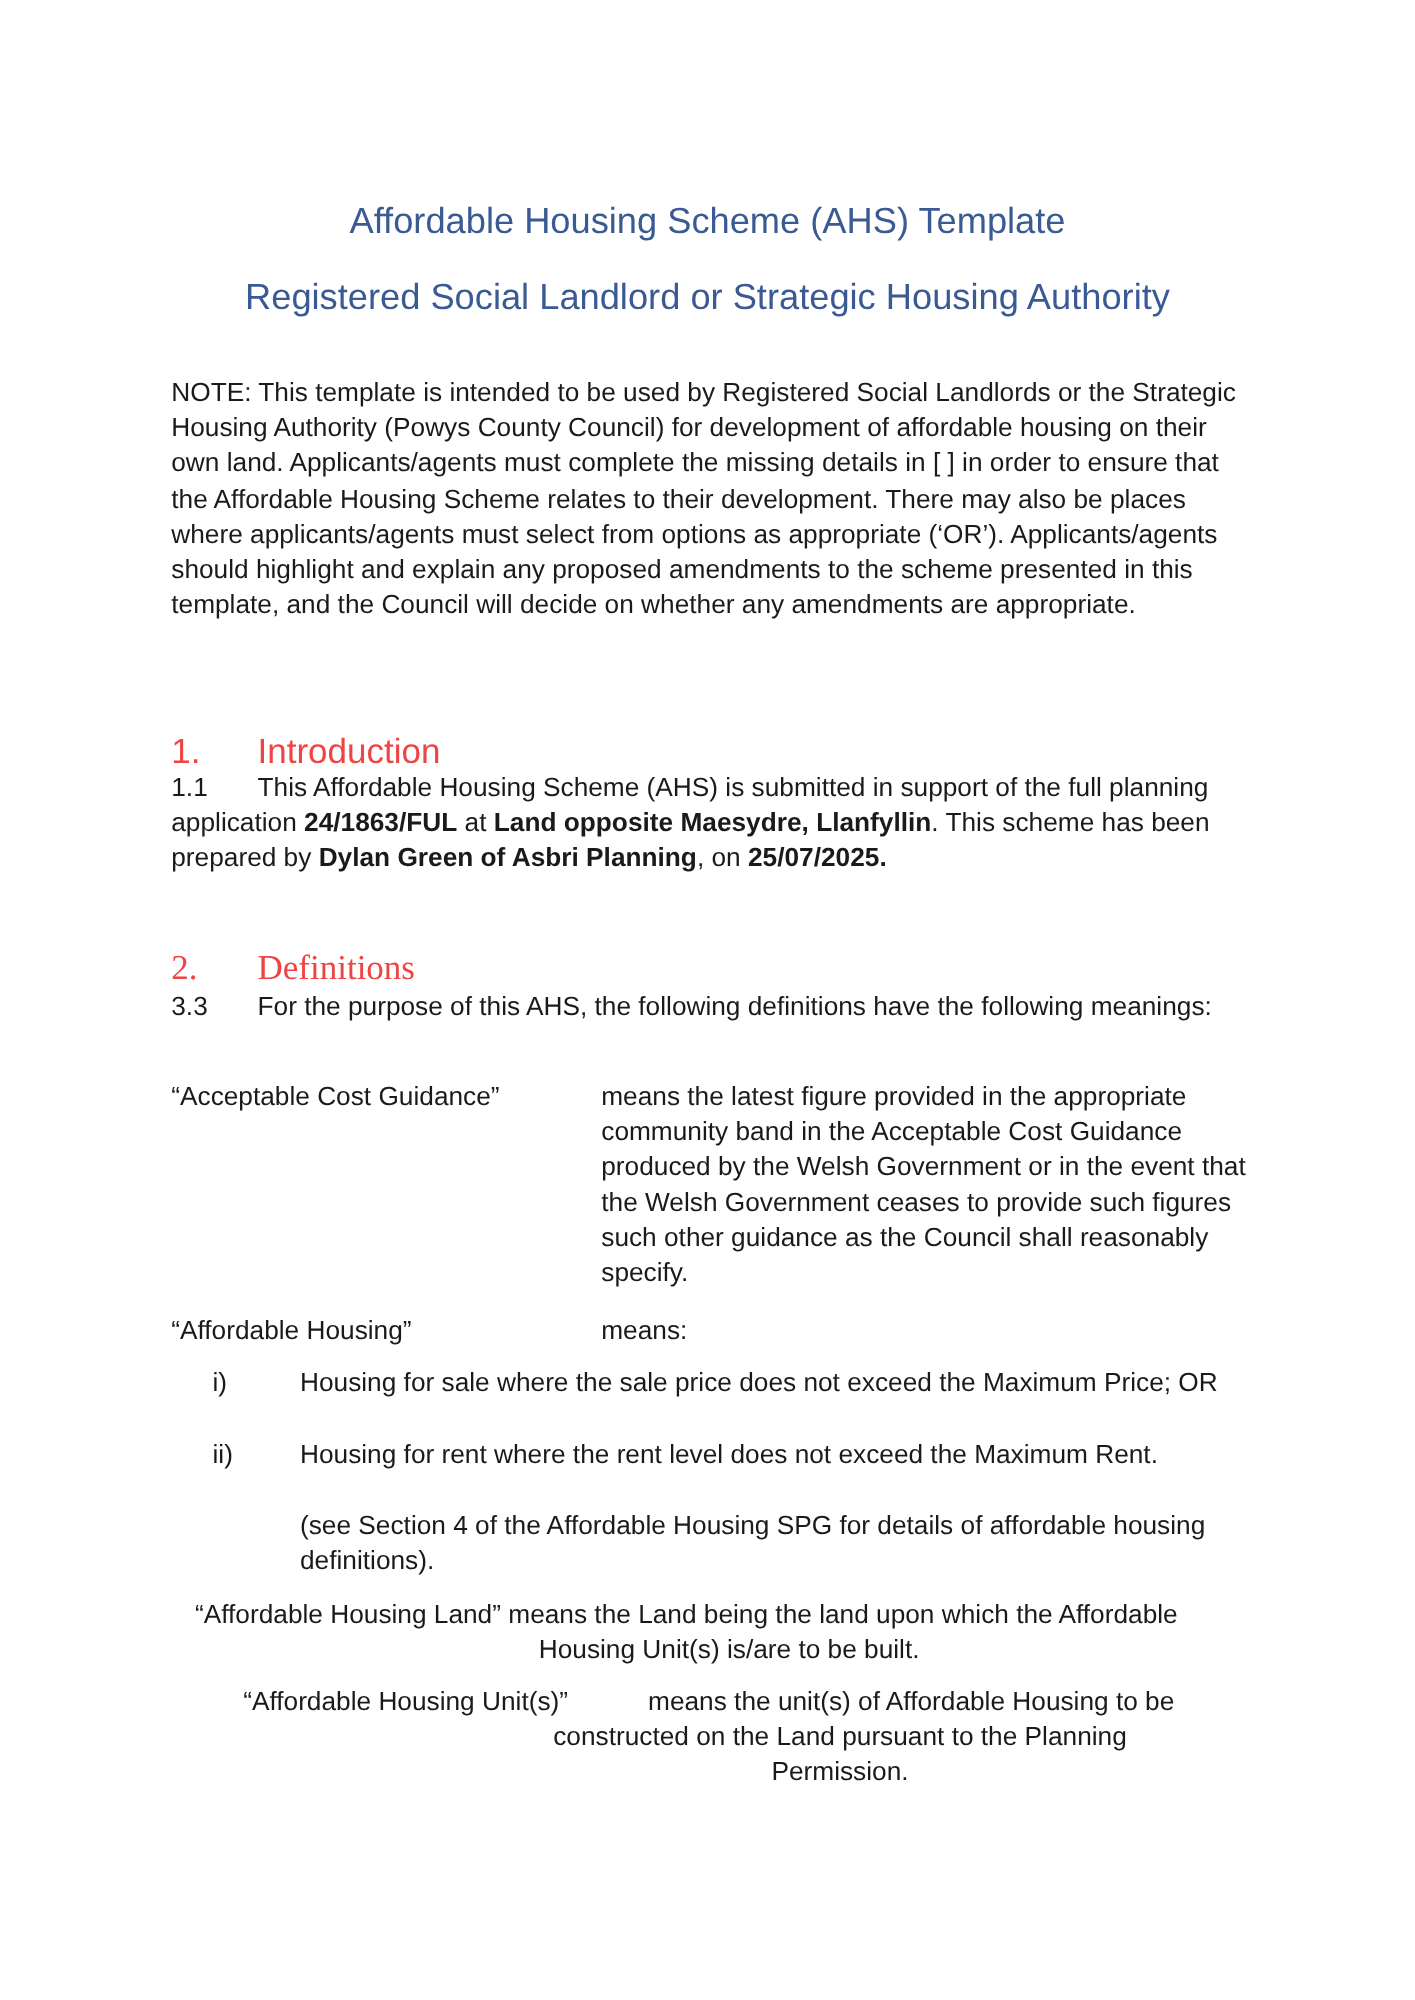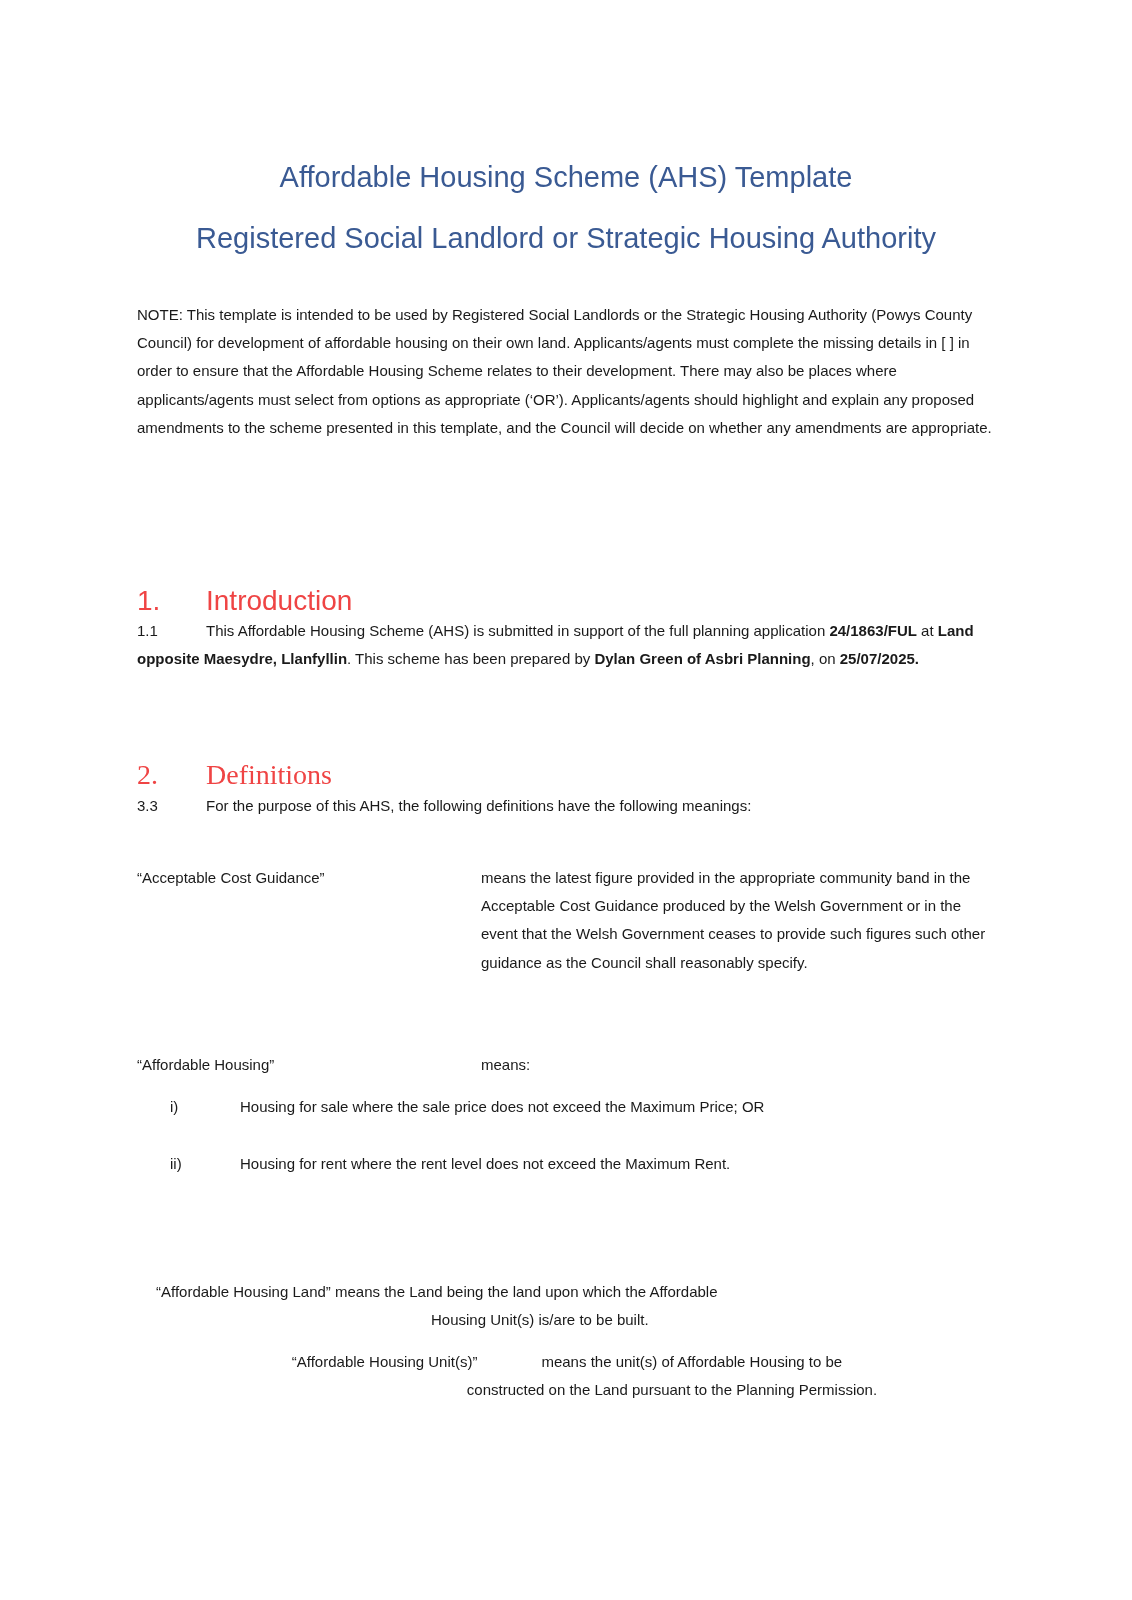--- a/index.html
+++ b/index.html
@@ -7,21 +7,21 @@
       width: 1132px; height: 1600px; position: relative; overflow: hidden;
       font-family: "Liberation Sans", sans-serif; color: #1a1a1a;
     }
     .page { position: absolute; left: 0; top: 0; width: 1036px; height: 1600px; }
     .title {
       position: absolute; left: 0; width: 1132px; text-align: center;
       color: #3a5a93; font-size: 29px; line-height: 34px;
     }
     .t1 { top: 160px; }
     .t2 { top: 221px; }
-    .body-text { font-size: 15px; line-height: 28.2px; }
+    .body-text { font-size: 21px; line-height: 28.2px; }
     .note { position: absolute; left: 137px; top: 301px; width: 860px; }
     .heading {
       position: absolute; left: 137px; color: #ef4444; font-size: 28px; line-height: 28px;
     }
     .heading .num { display: inline-block; width: 69px; }
     .h1 { top: 587px; }
     .h2 { top: 761px; font-family: Liberation Serif, serif; }
     .para { position: absolute; left: 137px; width: 860px; }
     .para .pnum { display: inline-block; width: 69px; }
     .p11 { top: 617px; }
@@ -75,20 +75,21 @@
   <div class="def-body d2-body body-text">means:</div>
 
   <div class="list-item li1 body-text">
     <span class="lnum">i)</span>
     <span class="ltext">Housing for sale where the sale price does not exceed the Maximum Price; OR</span>
   </div>
   <div class="list-item li2 body-text">
     <span class="lnum">ii)</span>
     <span class="ltext">Housing for rent where the rent level does not exceed the Maximum Rent.</span>
   </div>
+  <div class="see body-text">(see Section 4 of the Affordable Housing SPG for details of affordable housing definitions).</div>
 
   <div class="d3 body-text">
     <span>“Affordable Housing Land”</span><span> means the Land being the land upon which the Affordable</span>
     <span class="cont">Housing Unit(s) is/are to be built.</span>
   </div>
 
   <div class="d4 body-text">
     <span>“Affordable Housing Unit(s)”</span><span class="gap"></span><span>means the unit(s) of Affordable Housing to be</span>
     <span class="cont">constructed on the Land pursuant to the Planning Permission.</span>
   </div>

